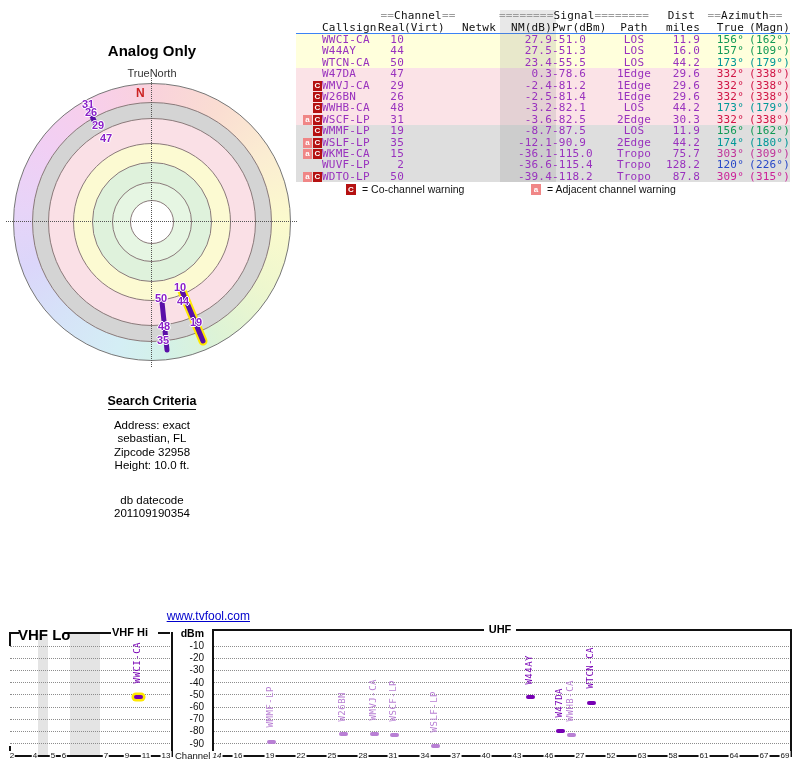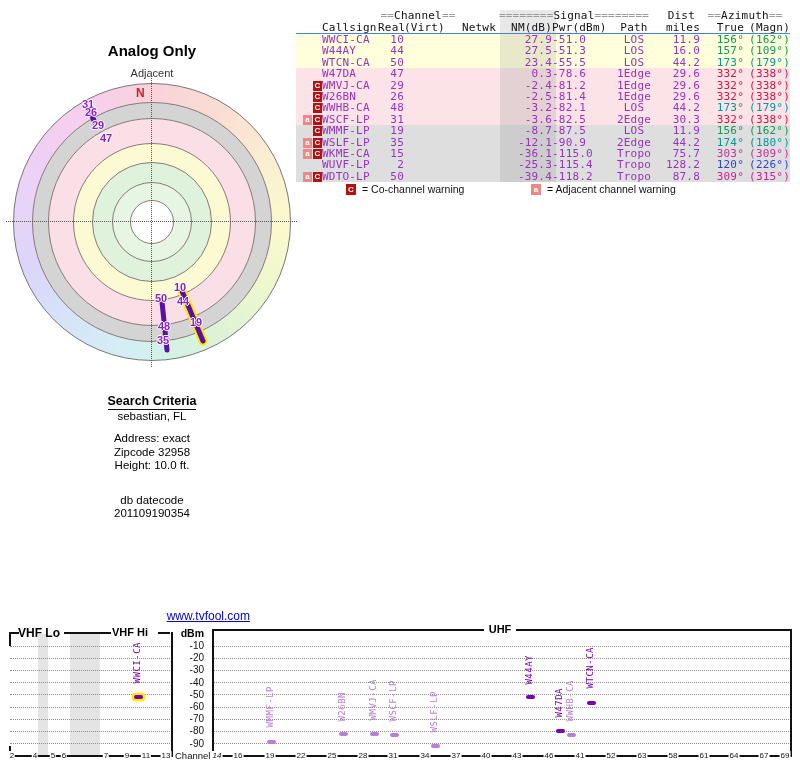--- a/index.html
+++ b/index.html
@@ -77,42 +77,42 @@
   .sline{font-size:11.5px;line-height:13.4px;}
   #sline1{margin-top:9px;}
   #db-label{margin-top:21px;}
 
   
   #site-link{left:54px;top:589px;width:196px;text-align:right;margin-top:17px;}
   #site-link a{color:#0000CC;font-size:12px;text-decoration:underline;}
 
   
   .bline{position:absolute;background:#111;}
-  #vhf-lo-label{left:18px;top:626px;font-weight:bold;font-size:12px;}
+  #vhf-lo-label{left:18px;top:626px;font-weight:bold;font-size:15px;}
   #vhf-hi-label{left:112px;top:626px;font-weight:bold;font-size:11px;}
   #uhf-label{left:484px;top:623px;width:32px;text-align:center;font-weight:bold;font-size:11px;}
   #dbm-label{left:178px;top:627px;width:26px;text-align:right;font-weight:bold;font-size:10.5px;}
   #channel-label{left:175px;top:750px;font-size:9.5px;color:#111;}
   .gridline{position:absolute;height:0;border-top:1px dotted #8d8d8d;}
   .dbm-tick{position:absolute;left:168px;width:36px;text-align:right;font-size:10px;color:#111;line-height:11px;}
   .band{position:absolute;top:634px;height:121px;background:#E4E4E4;}
   .chnum{position:absolute;top:751px;font-size:8px;line-height:9px;color:#111;background:#fff;
          padding:0 1px;transform:translateX(-50%);}
   .smark{position:absolute;width:9px;height:4px;border-radius:2px;}
   .smark.hl{box-shadow:0 0 0 2.5px #FFE800;}
   .vlabel{position:absolute;writing-mode:vertical-rl;transform:rotate(180deg);white-space:nowrap;
           font-family:"DejaVu Sans Mono",monospace;font-size:9px;letter-spacing:0.5px;}
 </style>
 </head>
 <body>
 
 <div id="cv">
 
   <div class="abs" id="radar-title">Analog Only</div>
-  <div class="abs" id="truenorth">Adjacent</div>
+  <div class="abs" id="truenorth">TrueNorth</div>
   <div class="ring r1"></div>
   <div class="ring r2"></div>
   <div class="ring r3"></div>
   <div class="ring r4"></div>
   <div class="ring r5"></div>
   <div class="ring r6"></div>
   <div class="ring r7"></div>
   <div class="abs" id="ch-h"></div>
   <div class="abs" id="ch-v"></div>
   <svg id="radar-svg" width="800" height="420">
@@ -299,21 +299,21 @@
           <span class="c miles">75.7</span>
           <span class="c true" style="color: rgb(192, 51, 153);">303°</span>
           <span class="c magn" style="color: rgb(192, 51, 153);">(309°)</span>
         </div>
         <div class="tr bg-gray">
           <span class="c mk"></span>
           <span class="c callsign">WUVF-LP</span>
           <span class="c real">2</span>
           <span class="c virt"></span>
           <span class="c netwk"></span>
-          <span class="c nm">-25.3</span>
+          <span class="c nm">-36.6</span>
           <span class="c pwr">-115.4</span>
           <span class="c path">Tropo</span>
           <span class="c miles">128.2</span>
           <span class="c true" style="color: rgb(40, 72, 200);">120°</span>
           <span class="c magn" style="color: rgb(40, 72, 200);">(226°)</span>
         </div>
         <div class="tr bg-gray">
           <span class="c mk"><span class="badge badge-a">a</span><span class="badge badge-c">C</span></span>
           <span class="c callsign">WDTO-LP</span>
           <span class="c real">50</span>
@@ -334,22 +334,22 @@
     <span class="badge badge-c">C</span>
     <span>= Co-channel warning</span>
   </div>
   <div class="legend-item" style="left:531px;">
     <span class="badge badge-a">a</span>
     <span>= Adjacent channel warning</span>
   </div>
 
   <div class="abs" id="search">
     <span id="search-title">Search Criteria</span>
+    <div class="sline" id="sline1">Address: exact</div>
     <div class="sline">sebastian, FL</div>
-    <div class="sline" id="sline1">Address: exact</div>
     <div class="sline">Zipcode 32958</div>
     <div class="sline">Height: 10.0 ft.</div>
     <div class="sline" id="db-label">db datecode</div>
     <div class="sline">201109190354</div>
   </div>
 
   <div class="abs" id="site-link">
     <a href="#">www.tvfool.com</a>
   </div>
 
@@ -418,21 +418,21 @@
       <span class="chnum" style="left: 270px;">19</span>
       <span class="chnum" style="left: 301px;">22</span>
       <span class="chnum" style="left: 332px;">25</span>
       <span class="chnum" style="left: 363px;">28</span>
       <span class="chnum" style="left: 393px;">31</span>
       <span class="chnum" style="left: 425px;">34</span>
       <span class="chnum" style="left: 456px;">37</span>
       <span class="chnum" style="left: 486px;">40</span>
       <span class="chnum" style="left: 517px;">43</span>
       <span class="chnum" style="left: 549px;">46</span>
-      <span class="chnum" style="left: 580px;">41</span>
+      <span class="chnum" style="left: 580px;">27</span>
       <span class="chnum" style="left: 611px;">52</span>
       <span class="chnum" style="left: 642px;">63</span>
       <span class="chnum" style="left: 673px;">58</span>
       <span class="chnum" style="left: 704px;">61</span>
       <span class="chnum" style="left: 734px;">64</span>
       <span class="chnum" style="left: 764px;">67</span>
       <span class="chnum" style="left: 785px;">69</span>
       <div class="vlabel" style="color: rgb(119, 0, 180); left: 132px; top: 641.87px;">WWCI-CA</div>
       <div class="smark hl" style="background: rgb(119, 0, 180); left: 133.5px; top: 695.02px;"></div>
       <div class="vlabel" style="color: rgb(184, 127, 212); left: 265px; top: 686.4px;">WMMF-LP</div>

